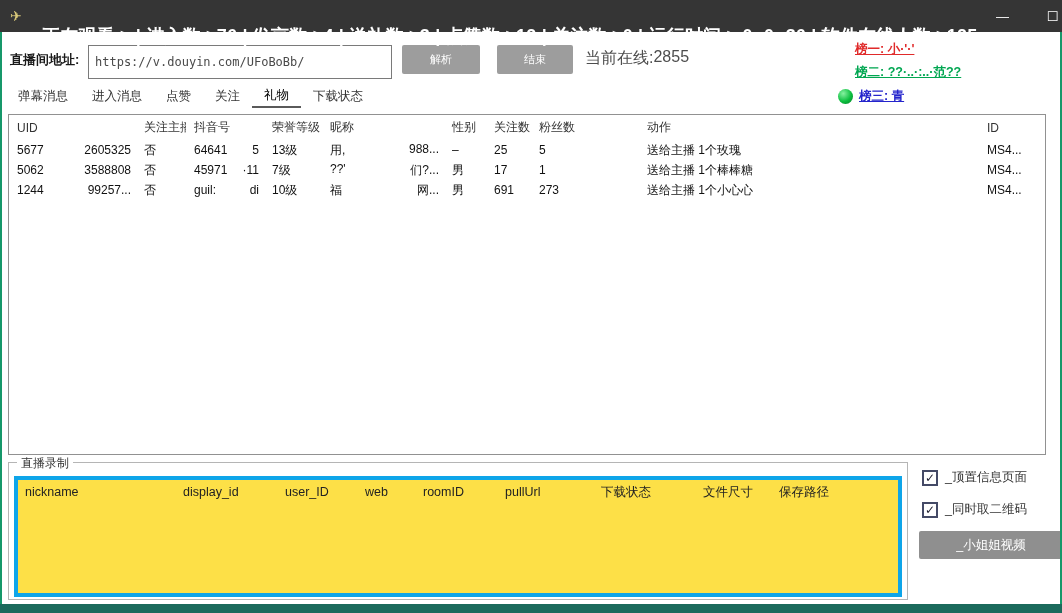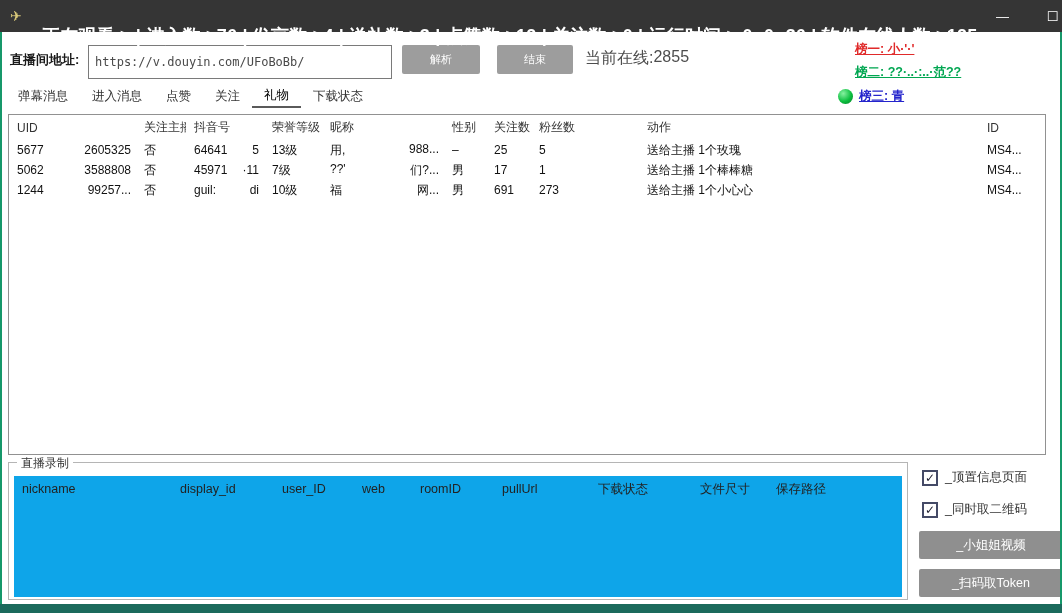--- a/index.html
+++ b/index.html
@@ -43,21 +43,21 @@
   
   .gift-table-wrap { position:absolute; left:8px; top:114px; width:1038px; height:341px; border:1px solid #919191; background:#fff; overflow:hidden; }
   table.gift { width:1036px; border-collapse:collapse; table-layout:fixed; }
   table.gift th { text-align:left; font-weight:normal; font-size:12px; color:#333; height:25px; padding-left:8px; white-space:nowrap; overflow:hidden;margin-top:25px; }
   table.gift td { font-size:12px; color:#111; height:20px; padding-left:8px; white-space:nowrap; overflow:hidden; }
   .dual { display:flex; justify-content:space-between; padding-right:5px; }
 
   
   .group { position:absolute; left:8px; top:462px; width:900px; height:138px; border:1px solid #b5b5b5; }
   .group-legend { position:absolute; top:-8px; left:8px; background:#fff; padding:0 4px; font-size:12px; color:#333; }
-  .rec-table { position:absolute; left:5px; top:13px; width:888px; height:121px; border:1px solid #0ea5e9; background:#0ea5e9; }
+  .rec-table { position:absolute; left:5px; top:13px; width:888px; height:121px; border:4px solid #0ea5e9; background:#fde047; }
   .rec-headers { display:flex; height:24px; align-items:center; font-size:12.5px; color:#222; }
   .rec-col { padding-left:7px; white-space:nowrap; overflow:hidden; }
   .rc1{width:158px;} .rc2{width:102px;} .rc3{width:80px;} .rc4{width:58px;} .rc5{width:82px;}
   .rc6{width:96px;} .rc7{width:102px;} .rc8{width:76px;} .rc9{flex:1;}
 
   
   .check-row { position:absolute; left:922px; display:flex; align-items:center; gap:7px; font-size:12.5px; color:#333; }
   .check-row.r1 { top:469px; } .check-row.r2 { top:501px; }
   .checkbox { width:16px; height:16px; border:2px solid #444a66; background:#fff; display:flex; align-items:center; justify-content:center; font-size:12px; font-weight:bold; color:#1c1c2e; }
   .side-btn { position:absolute; left:919px; width:144px; height:28px; background:#8f8f8f; color:#fff; border:none; font-size:12.5px; border-radius:2px; font-family:inherit; }
@@ -240,19 +240,18 @@
 
   <div class="check-row r1">
     <span class="checkbox">✓</span>
     <span>_顶置信息页面</span>
   </div>
   <div class="check-row r2">
     <span class="checkbox">✓</span>
     <span>_同时取二维码</span>
   </div>
   <button class="side-btn b1">_小姐姐视频</button>
-  <button class="side-btn b2">_扫码取Token</button>
 
   <div class="edge-left"></div>
   <div class="edge-right"></div>
   <div class="edge-bottom"></div>
 
 </div>
 
 </body></html>

